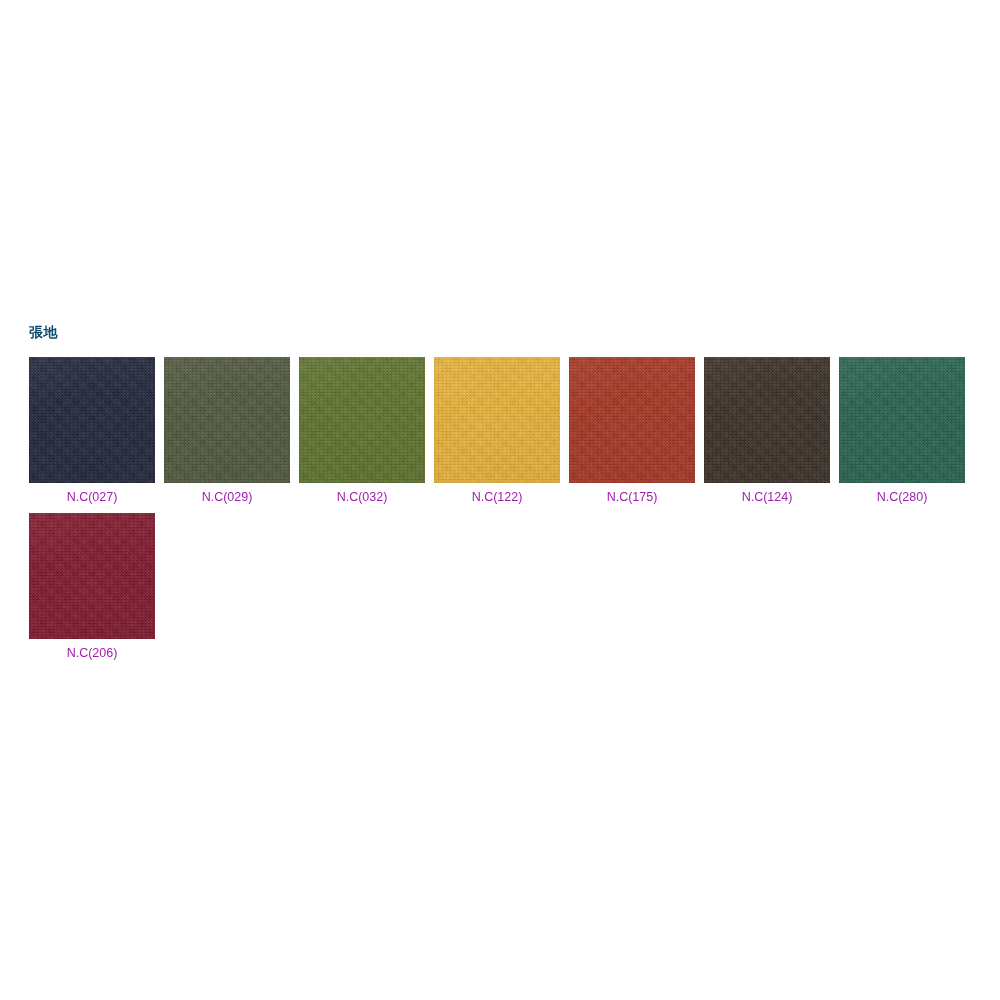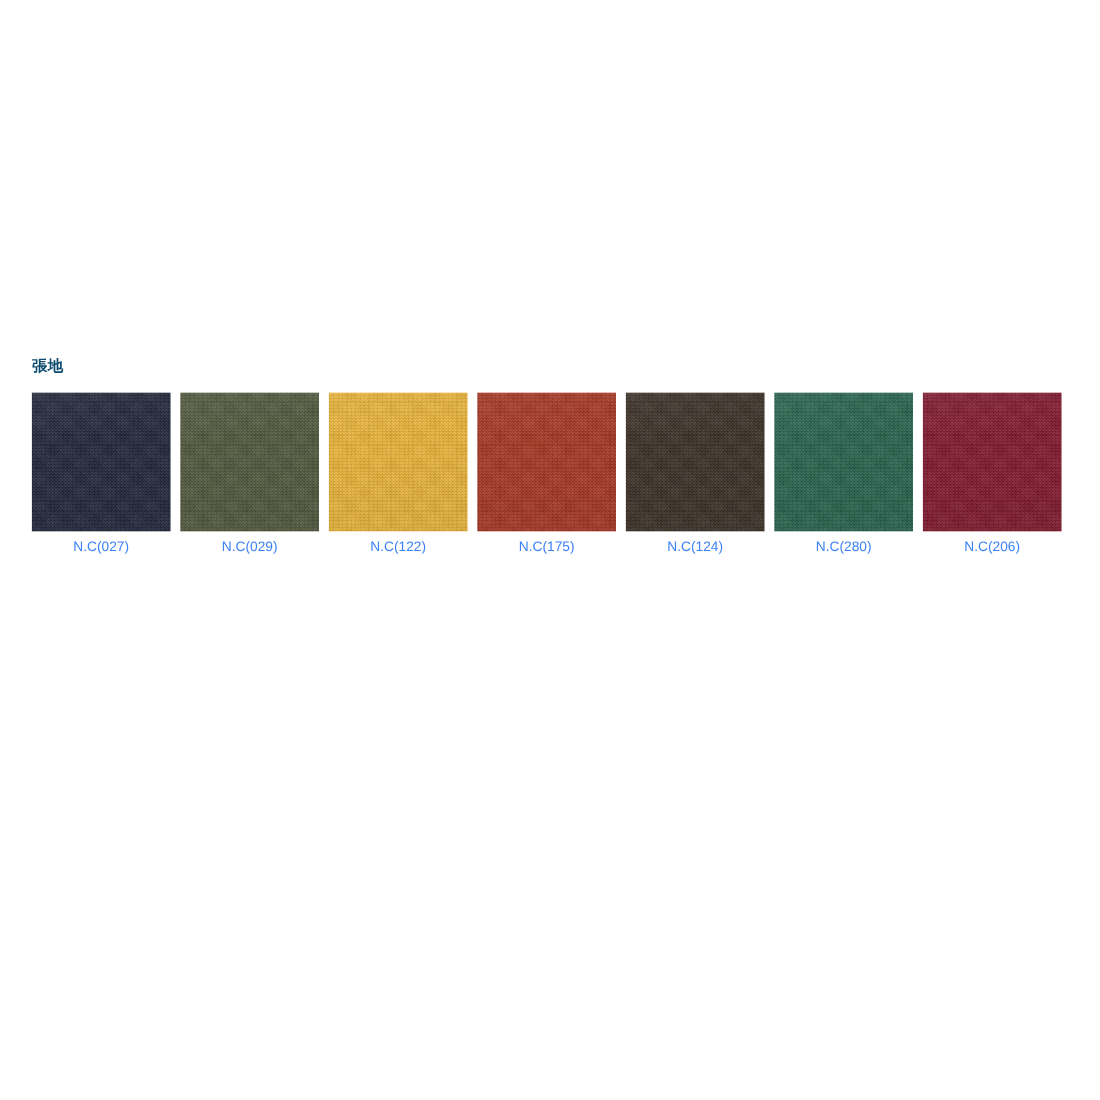--- a/index.html
+++ b/index.html
@@ -99,21 +99,21 @@
       linear-gradient(170deg,
         rgba(255,255,255,0.045) 0%,
         rgba(255,255,255,0.0) 35%,
         rgba(0,0,0,0.035) 100%);
     pointer-events: none;
   }
 
   .swatch-label {
     margin-top: 7px;
     font-size: 12.5px;
-    color: #3b82f6;
+    color: #a21caf;
     line-height: 1.2;
     text-align: center;
     white-space: nowrap;
     font-family: "Liberation Sans", "DejaVu Sans", sans-serif;
   }
 </style>
 </head>
 <body>
 
 <div id="page">
@@ -124,20 +124,24 @@
 
     <div class="swatch-grid">
 
     <div class="swatch-cell">
           <div class="swatch-chip" style="background-color: rgb(27, 33, 54);"></div>
           <div class="swatch-label">N.C(027)</div>
         </div>
         <div class="swatch-cell">
           <div class="swatch-chip" style="background-color: rgb(77, 85, 57);"></div>
           <div class="swatch-label">N.C(029)</div>
+        </div>
+        <div class="swatch-cell">
+          <div class="swatch-chip" style="background-color: rgb(92, 113, 41);"></div>
+          <div class="swatch-label">N.C(032)</div>
         </div>
         <div class="swatch-cell">
           <div class="swatch-chip" style="background-color: rgb(234, 179, 53);"></div>
           <div class="swatch-label">N.C(122)</div>
         </div>
         <div class="swatch-cell">
           <div class="swatch-chip" style="background-color: rgb(166, 50, 30);"></div>
           <div class="swatch-label">N.C(175)</div>
         </div>
         <div class="swatch-cell">

